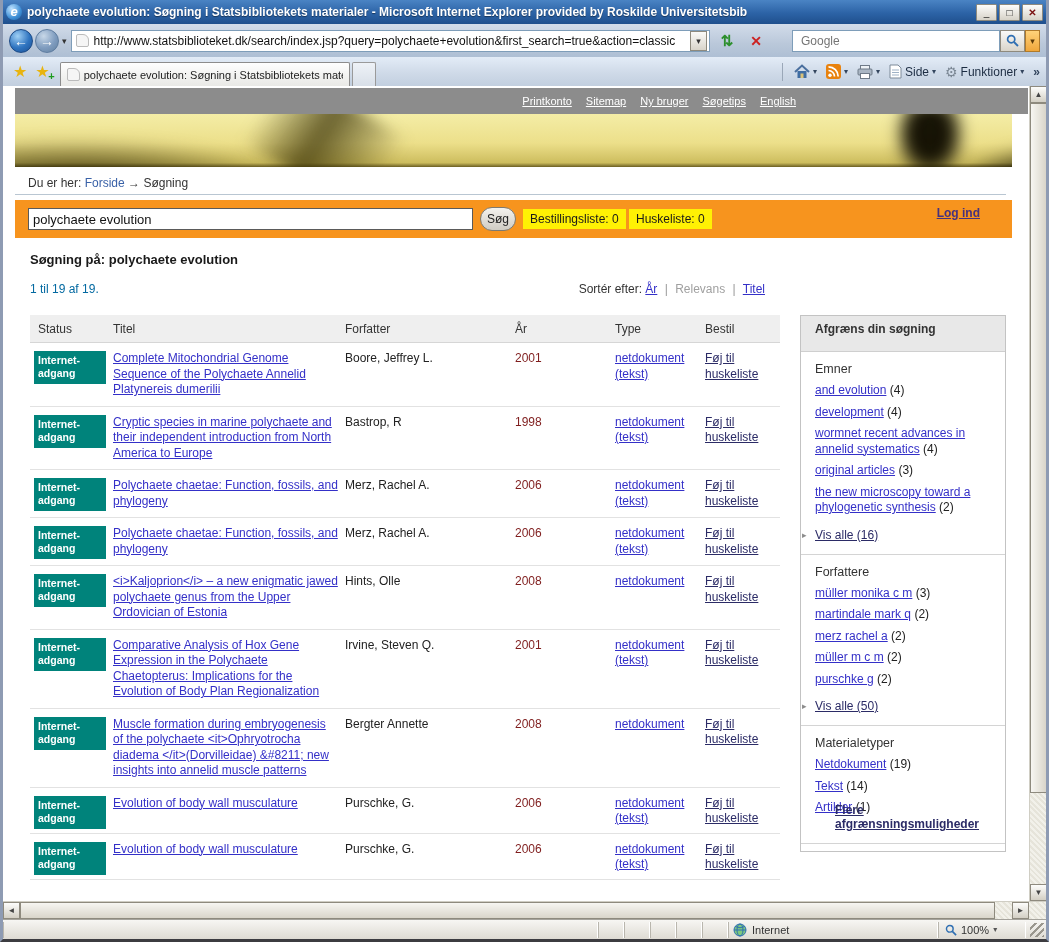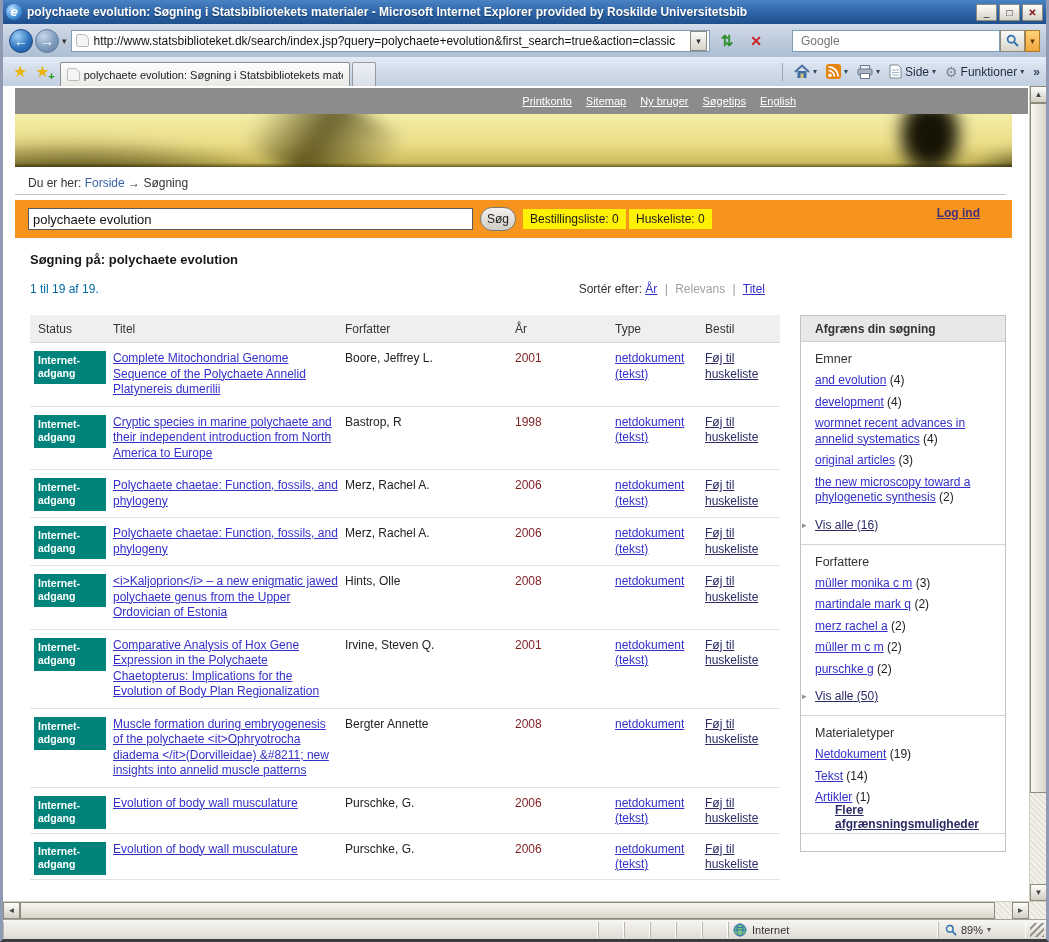--- a/index.html
+++ b/index.html
@@ -112,21 +112,21 @@
   .badge { position:absolute; left:4px; top:8px; width:72px; background:#00837b; color:#fff; font-size:10.5px; font-weight:bold;
            line-height:13px; padding:3px 4px 4px; }
   .titlecell { display:block; margin-left:83px; width:225px; font-size:12px; line-height:15.5px; }
   .authorcell { position:absolute; left:315px; top:8px; width:160px; font-size:12px; color:#222; }
   .yearcell { position:absolute; left:485px; top:8px; font-size:12px; color:#7f1d1d; }
   .typecell { position:absolute; left:585px; top:8px; width:85px; font-size:12px; line-height:15.5px; }
   .typecell a { display:inline; }
   .bestilcell { position:absolute; left:675px; top:8px; width:68px; font-size:12px; line-height:15.5px; }
   
   .facets { position:absolute; left:797px; top:229px; width:206px; height:537px; border:1px solid #c3c3c3; background:#fff; }
-  .fhead { height:26px; background:#e8e8e8; border-bottom:1px solid #cfcfcf; font-size:12px; font-weight:bold; color:#333;
+  .fhead { height:36px; background:#e8e8e8; border-bottom:1px solid #cfcfcf; font-size:12px; font-weight:bold; color:#333;
            padding:6px 0 0 14px; }
   .fsection { padding:10px 12px 12px 14px; border-bottom:1px solid #d4d4d4; position:relative; }
   .fsection:last-of-type { border-bottom:0; }
   .ftitle { font-size:12.5px; color:#333; margin-bottom:7px; }
   .fitem { font-size:12px; line-height:15.5px; margin-bottom:6px; color:#222; }
   .fmore { margin-top:12px; font-size:12px; position:relative; }
   .fmore .tri { position:absolute; left:-13px; top:2px; color:#8a8a8a; font-size:9px; }
   .flere { position:absolute; left:-2px; bottom:20px; font-size:12px; font-weight:bold;margin-left:36px; }
   
   .vscroll { position:absolute; top:0; right:0; width:17px; bottom:0;
@@ -450,19 +450,19 @@
         <line x1="1" y1="7" x2="13" y2="7" stroke="#2f6fb2"></line>
         <path d="M2 3.5 Q7 6 12 3.5" fill="none" stroke="#2f6fb2"></path>
       </svg>
       <span>Internet</span>
     </div>
     <div class="spane sp-zoom">
       <svg width="12" height="12" viewBox="0 0 13 13">
         <circle cx="5.2" cy="5.2" r="3.6" fill="none" stroke="#2f6fb2" stroke-width="1.6"></circle>
         <line x1="8" y1="8" x2="12" y2="12" stroke="#2f6fb2" stroke-width="1.8"></line>
       </svg>
-      <span>89%</span>
+      <span>100%</span>
       <span class="dd8">▾</span>
     </div>
     <div class="grip"></div>
   </div>
 
 </div>
 
 </body></html>

